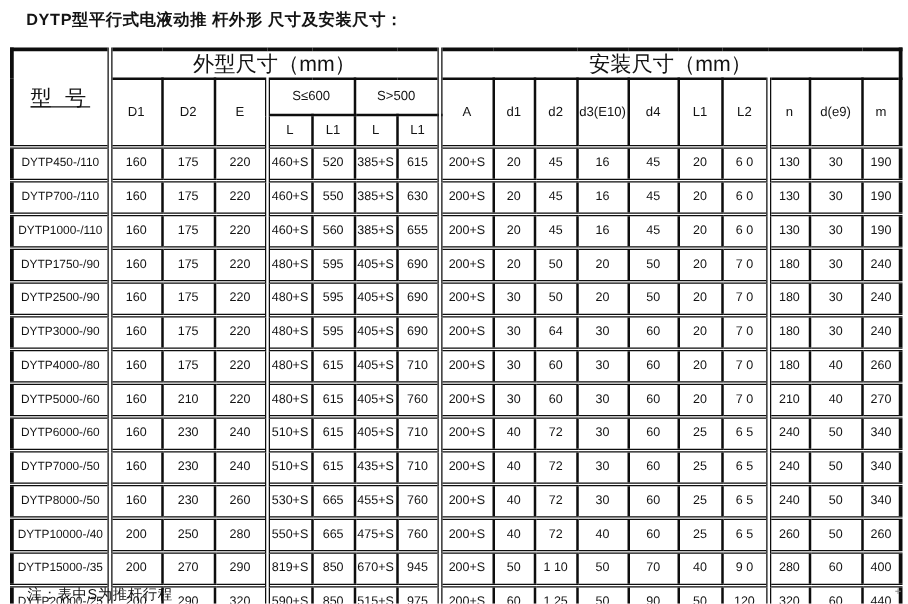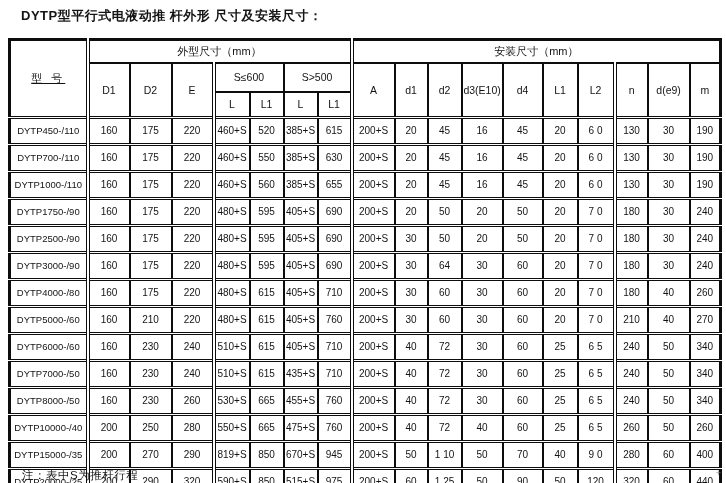--- a/index.html
+++ b/index.html
@@ -36,21 +36,21 @@
     margin: 0;
     text-align: center;
     vertical-align: middle;
     font-weight: normal;
     font-size: 10px;
     line-height: 1;
     white-space: nowrap;
     overflow: hidden;
     color: #131313;
   }
-  .spec thead tr:nth-child(1) th { height: 21px; font-size: 11px; }
+  .spec thead tr:nth-child(1) th { height: 21px; font-size: 17px; }
   .spec thead tr:nth-child(2) th { height: 27px; font-size: 10.5px; }
   .spec thead tr:nth-child(3) th { height: 23px; font-size: 10.5px; }
   .spec thead th.model-h { font-size: 11.5px; letter-spacing: 3px; text-decoration: underline; }
   .spec tbody td { height: 24px; border-top: 3px double #0d0d0d; border-bottom: 3px double #0d0d0d; }
   .spec tbody td.model { font-size: 9.5px; text-align: center; }
   .spec .vd { border-left: 4px double #0d0d0d; }
   .spec tbody tr:last-child td { border-bottom: 3px solid #0d0d0d; }
   .spec tbody td:first-child { border-left: 3px solid #0d0d0d; }
   .spec tbody td:last-child { border-right: 3px solid #0d0d0d; margin-left: 10px; }
   .note {

